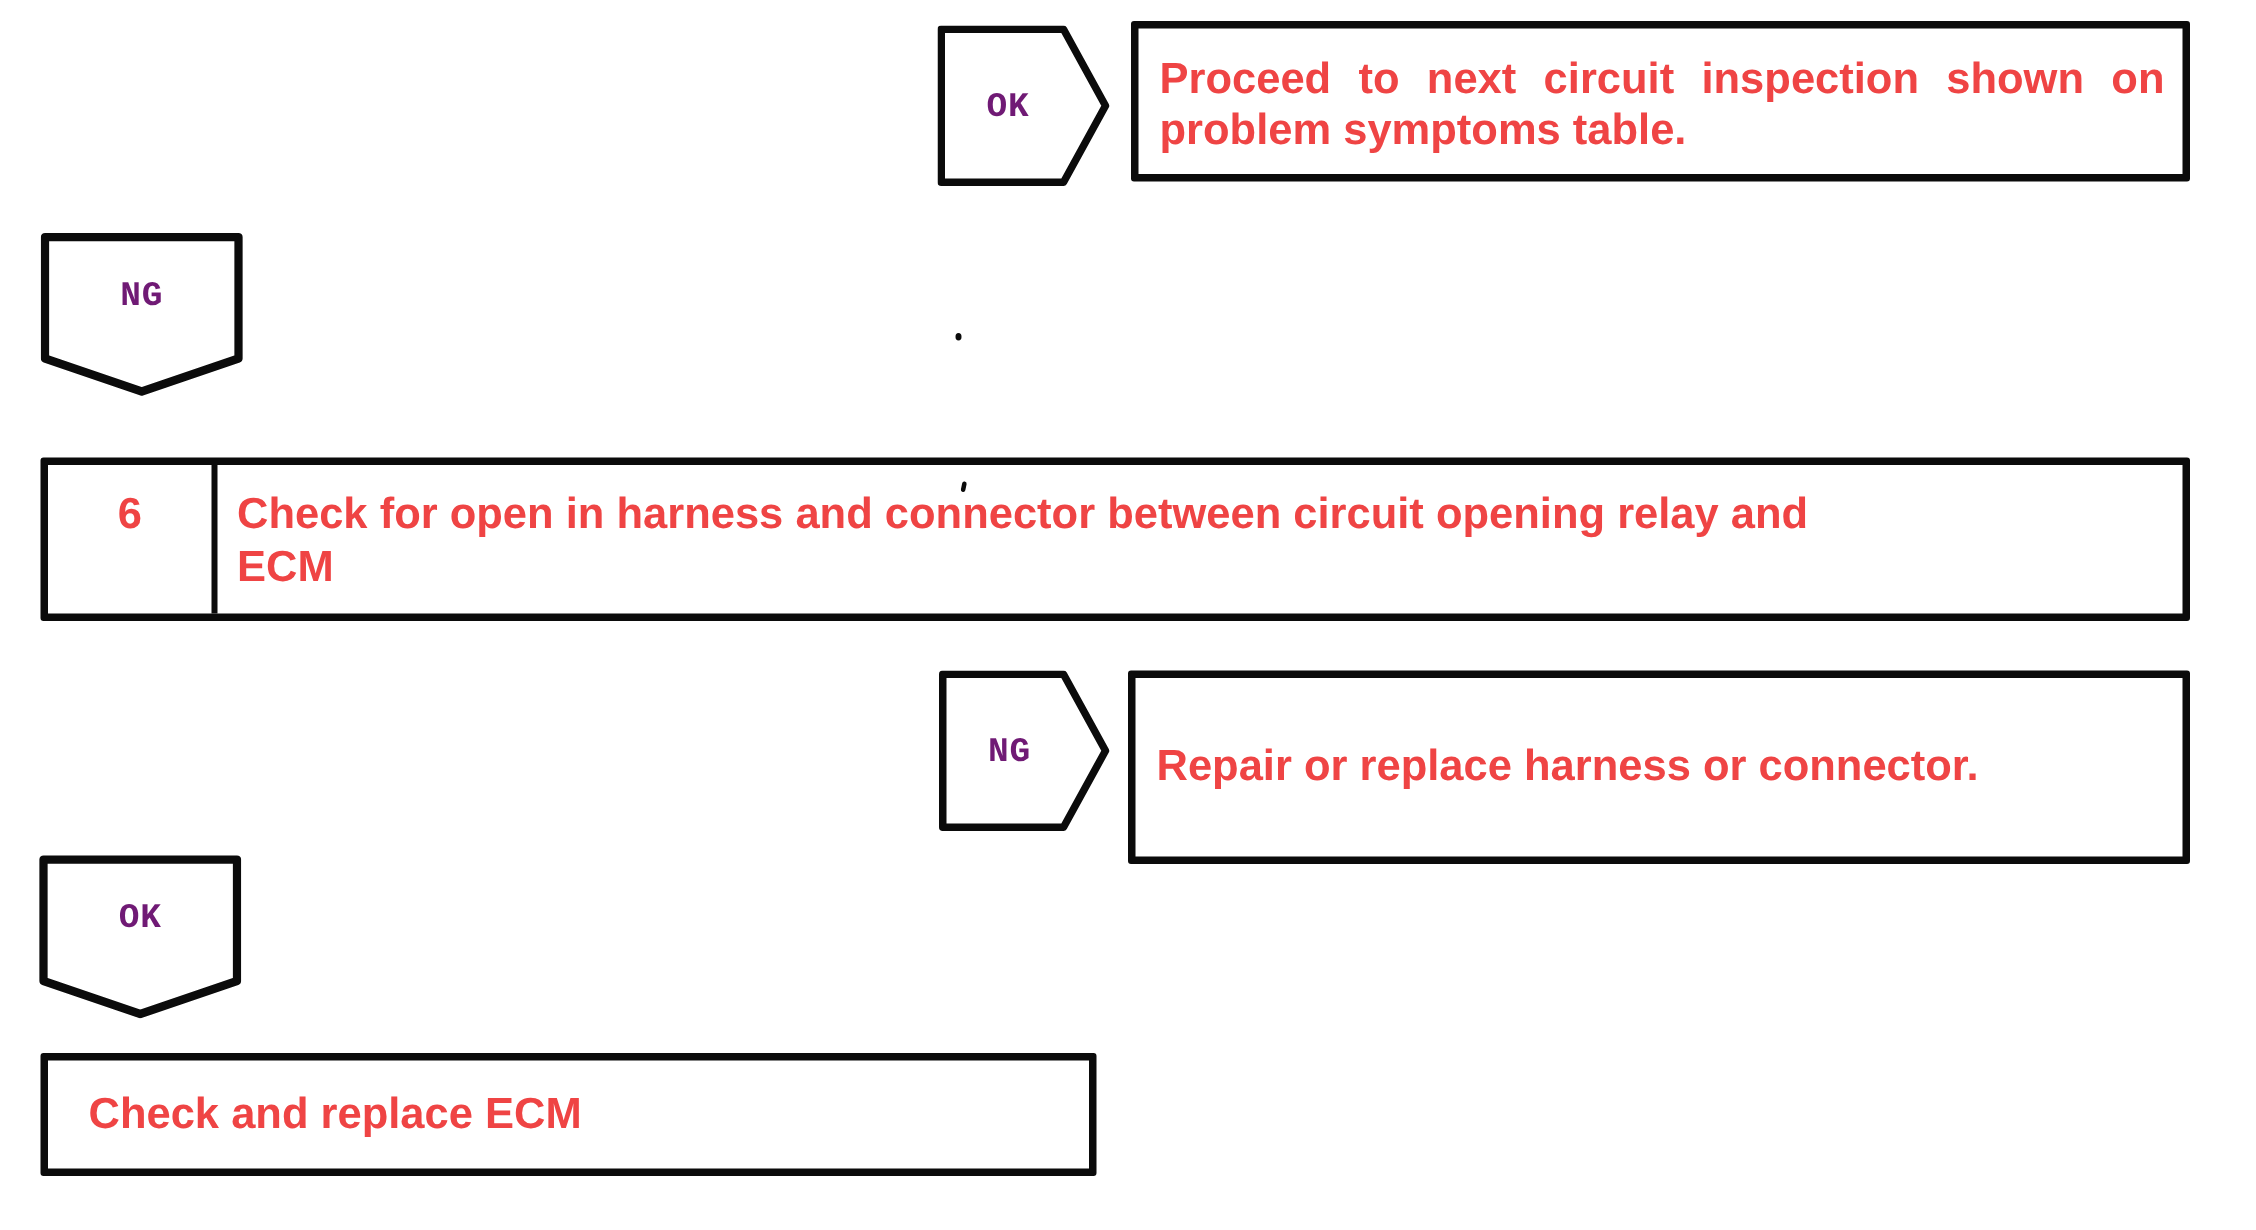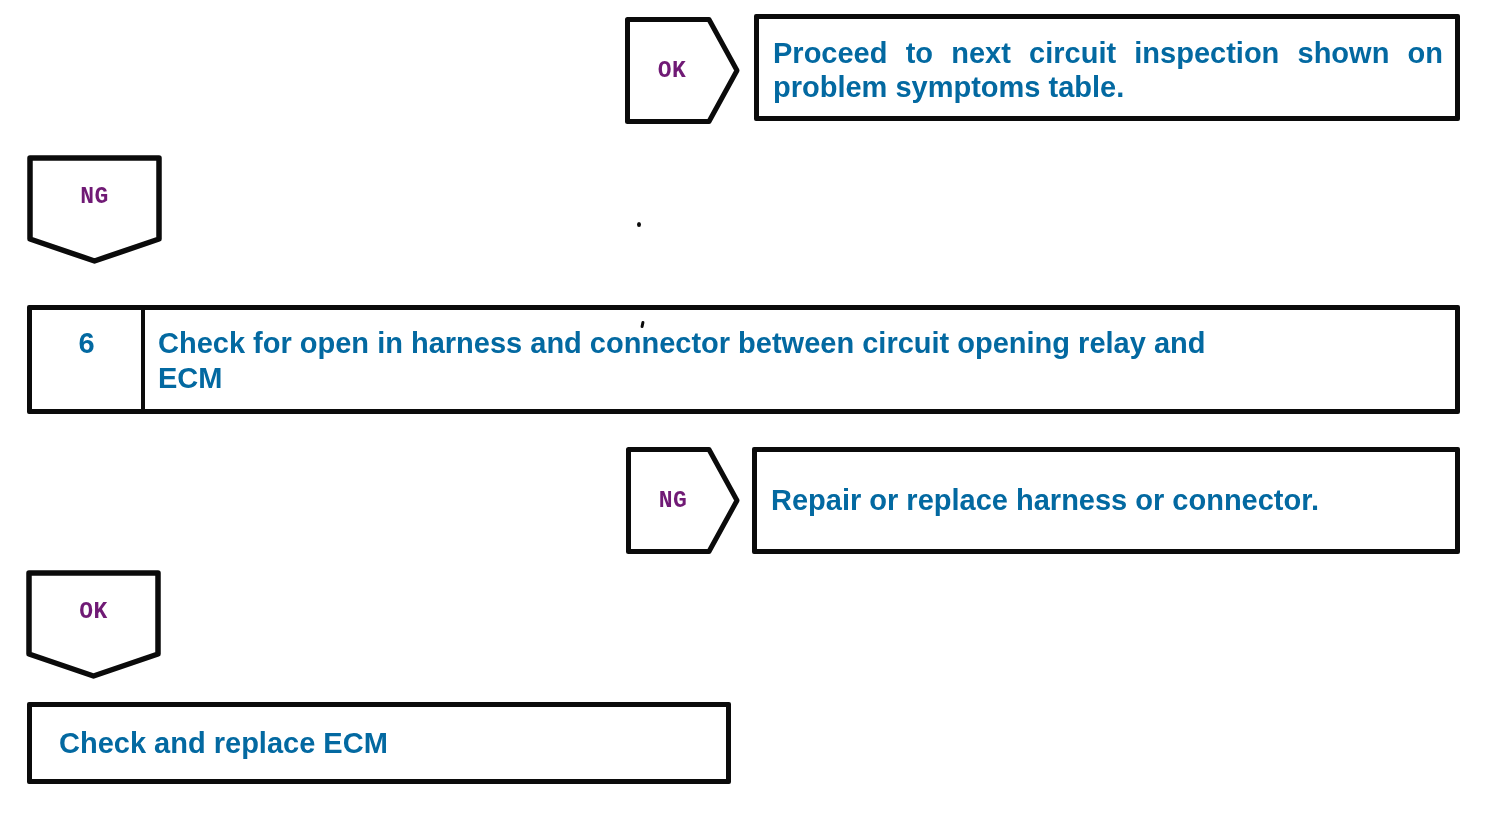--- a/index.html
+++ b/index.html
@@ -16,21 +16,21 @@
     overflow: hidden;
     color: #0b0b0b;
   }
   .box {
     position: absolute;
     box-sizing: border-box;
     border: 5px solid #0b0b0b;
     border-radius: 2px;
     background: #ffffff;
     font-weight: bold;
-    color: #0369a1;
+    color: #ef4444;
   }
   .box.vcenter {
     display: flex;
     align-items: center;
   }
   .penta {
     position: absolute;
   }
   .penta svg {
     display: block;
@@ -74,21 +74,21 @@
     line-height: 35px;
   }
   #step6-box .title-cell {
     flex: 1;
     padding: 16px 24px 0 13px;
     font-size: 29px;
     line-height: 35px;
     border-radius: 30px;
   }
   #repair-box {
-    left: 752px; top: 447px; width: 708px; height: 107px;
+    left: 752px; top: 447px; width: 708px; height: 129px;
     padding-left: 14px;
     font-size: 29px;
   }
   #ecm-box {
     left: 27px; top: 702px; width: 704px; height: 82px;
     padding-left: 27px;
     font-size: 29px;
   }
   #ok-top-penta   { left: 625px; top: 17px;  width: 115px; height: 107px; }
   #ng-left-penta  { left: 27px;  top: 155px; width: 135px; height: 109px; }

